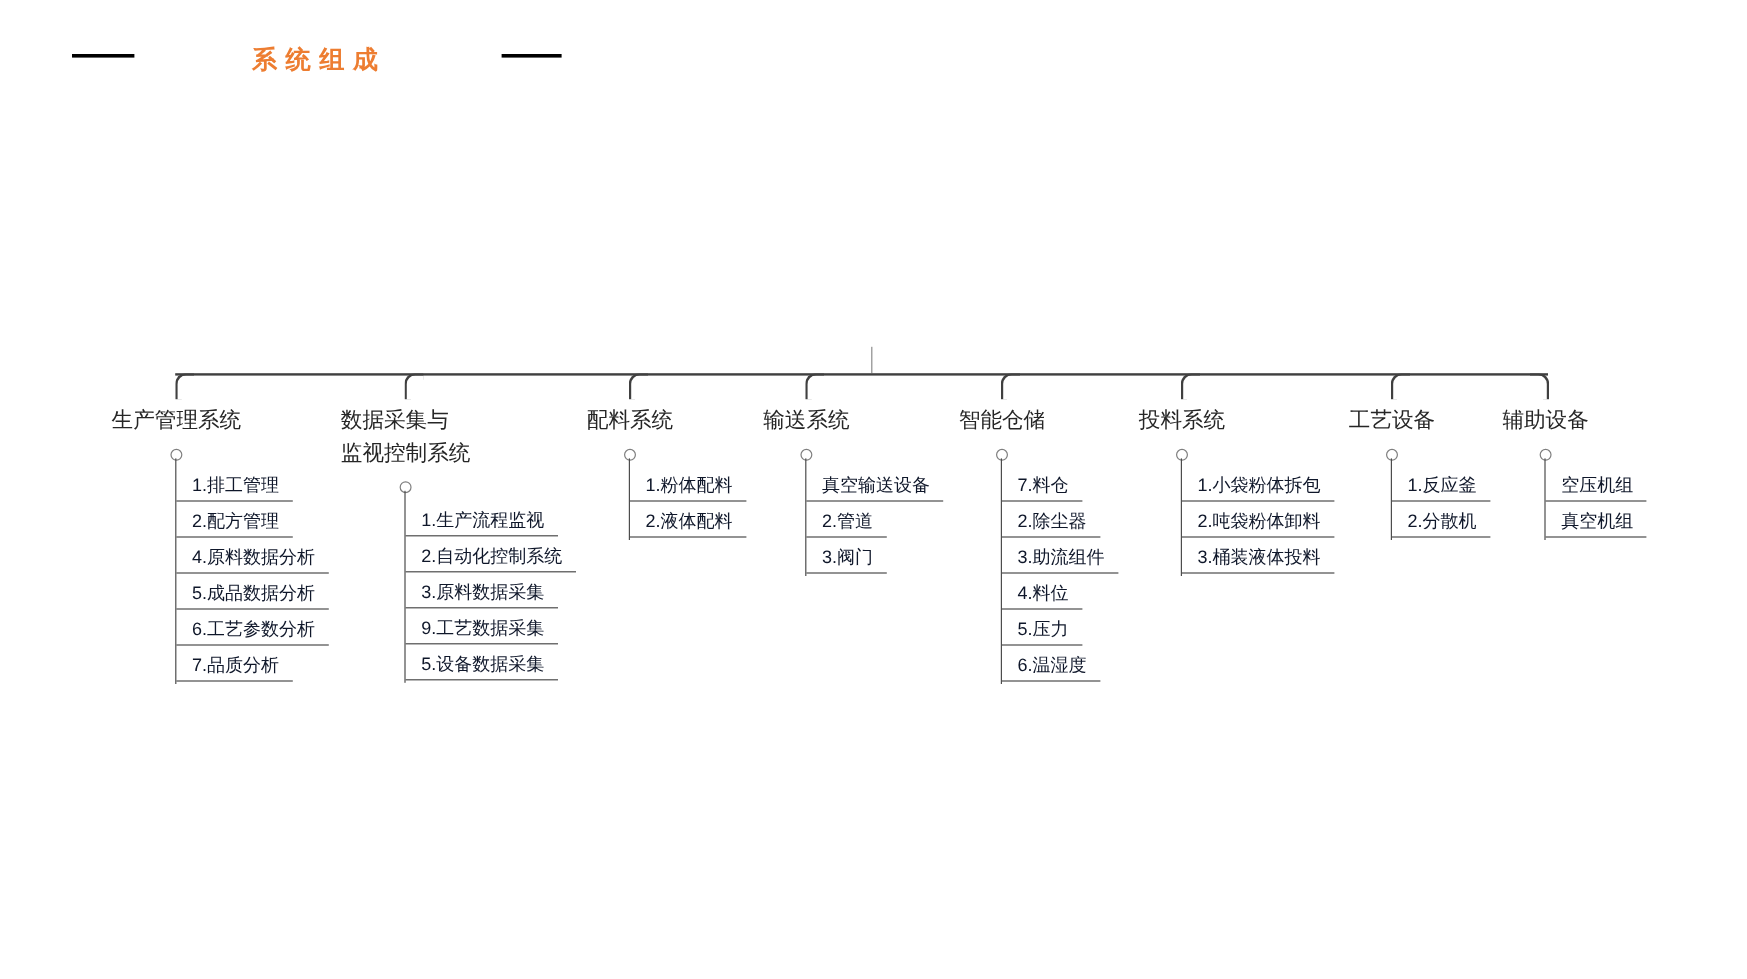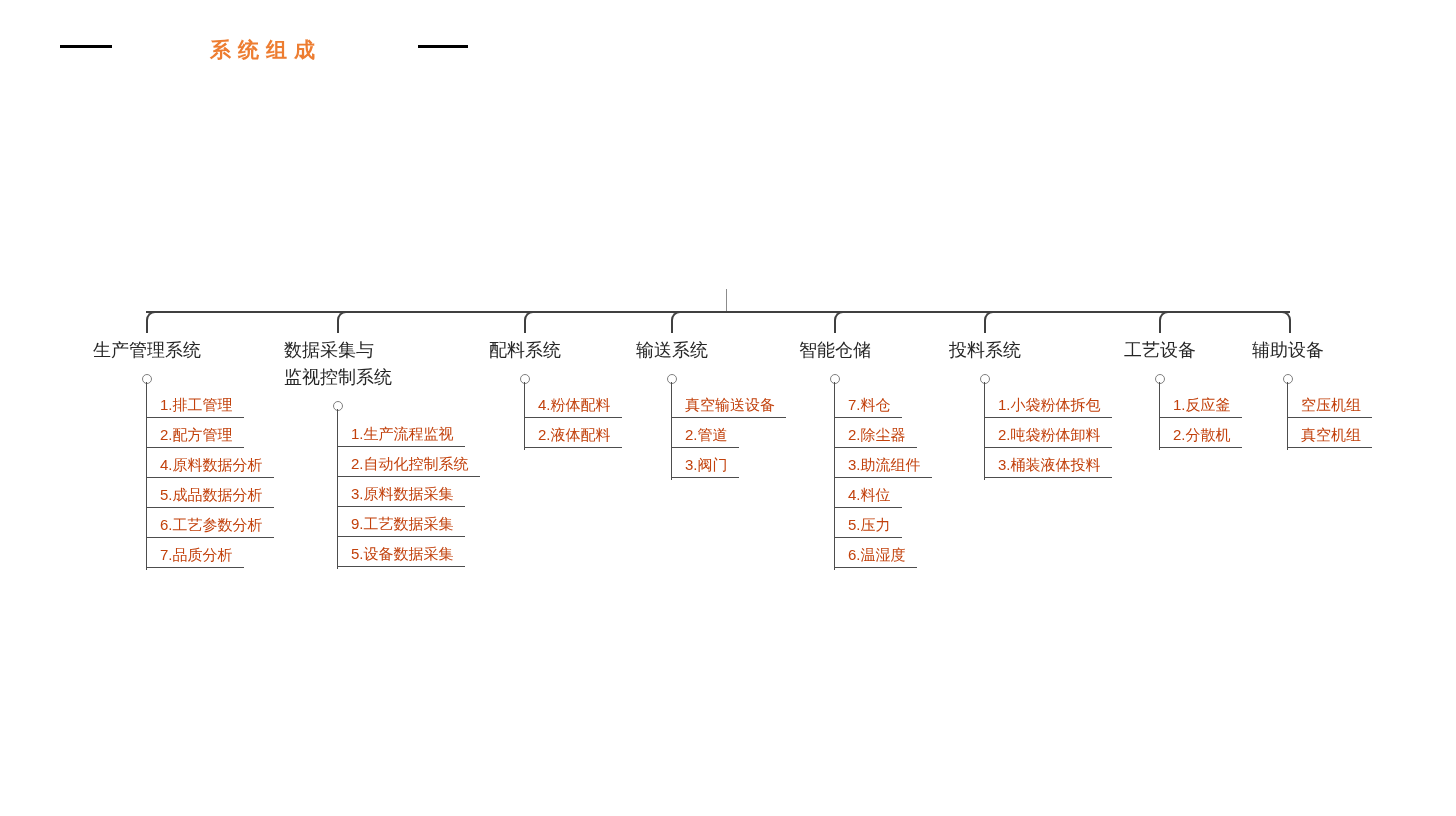--- a/index.html
+++ b/index.html
@@ -17,21 +17,21 @@
   .corner{position:absolute;top:311px;width:14px;height:20px;
           border-left:2px solid #404040;border-top:2px solid #404040;border-top-left-radius:9px;}
   .corner.flip{border-left:none;border-right:2px solid #404040;
           border-top-left-radius:0;border-top-right-radius:9px;}
   .btitle{position:absolute;transform:translateX(-50%);font-size:18px;color:#262626;
           white-space:pre-line;line-height:27px;text-align:left;}
   .circle{position:absolute;width:8px;height:8px;border:1.5px solid #7f7f7f;border-radius:50%;
           background:#fff;box-sizing:content-box;}
   .spine{position:absolute;width:0;border-left:1.5px solid #4d4d4d;}
   .row{position:absolute;height:26px;line-height:27px;padding:0 11px 0 13px;
-          border-bottom:1.5px solid #4d4d4d;font-size:15px;color:#c2410c;white-space:nowrap;}
+          border-bottom:1.5px solid #4d4d4d;font-size:15px;color:#0f172a;white-space:nowrap;}
 </style>
 </head>
 <body>
 
 <div class="canvas">
   <div>
     <span class="dash left"></span>
     <span class="header-title">系统组成</span>
     <span class="dash right"></span>
   </div>
@@ -57,21 +57,21 @@
       <div class="spine" style="left: 337px; top: 409px; height: 160px;"></div>
       <div class="row" style="left: 338px; top: 420px; text-align: right;">1.生产流程监视</div>
       <div class="row" style="left: 338px; top: 450px;">2.自动化控制系统</div>
       <div class="row" style="left: 338px; top: 480px;">3.原料数据采集</div>
       <div class="row" style="left: 338px; top: 510px;">9.工艺数据采集</div>
       <div class="row" style="left: 338px; top: 540px; text-align: center;">5.设备数据采集</div>
       <div class="corner" style="left: 524px;"></div>
       <div class="btitle" style="left: 525px; top: 337px;">配料系统</div>
       <div class="circle" style="left: 520px; top: 374px;"></div>
       <div class="spine" style="left: 524px; top: 382px; height: 68px;"></div>
-      <div class="row" style="left: 525px; top: 391px;">4.粉体配料</div>
+      <div class="row" style="left: 525px; top: 391px;">1.粉体配料</div>
       <div class="row" style="left: 525px; top: 421px;">2.液体配料</div>
       <div class="corner" style="left: 671px;"></div>
       <div class="btitle" style="left: 672px; top: 337px;">输送系统</div>
       <div class="circle" style="left: 667px; top: 374px;"></div>
       <div class="spine" style="left: 671px; top: 382px; height: 98px;"></div>
       <div class="row" style="left: 672px; top: 391px;">真空输送设备</div>
       <div class="row" style="left: 672px; top: 421px;">2.管道</div>
       <div class="row" style="left: 672px; top: 451px;">3.阀门</div>
       <div class="corner" style="left: 834px;"></div>
       <div class="btitle" style="left: 835px; top: 337px;">智能仓储</div>

